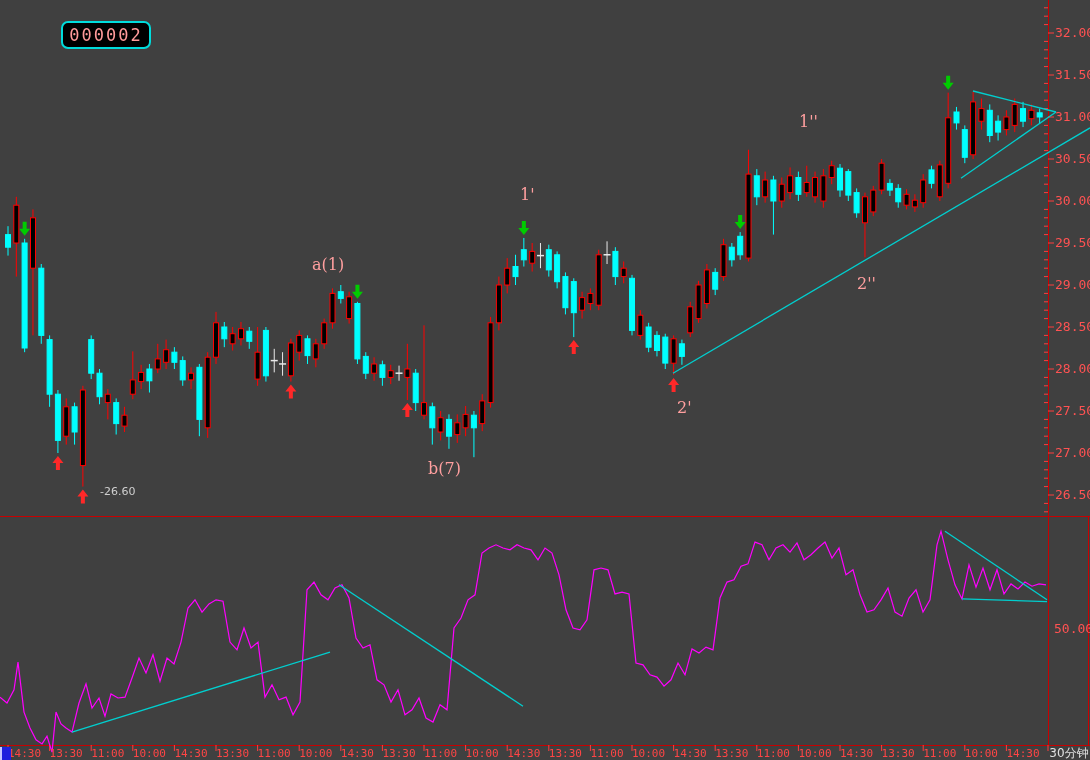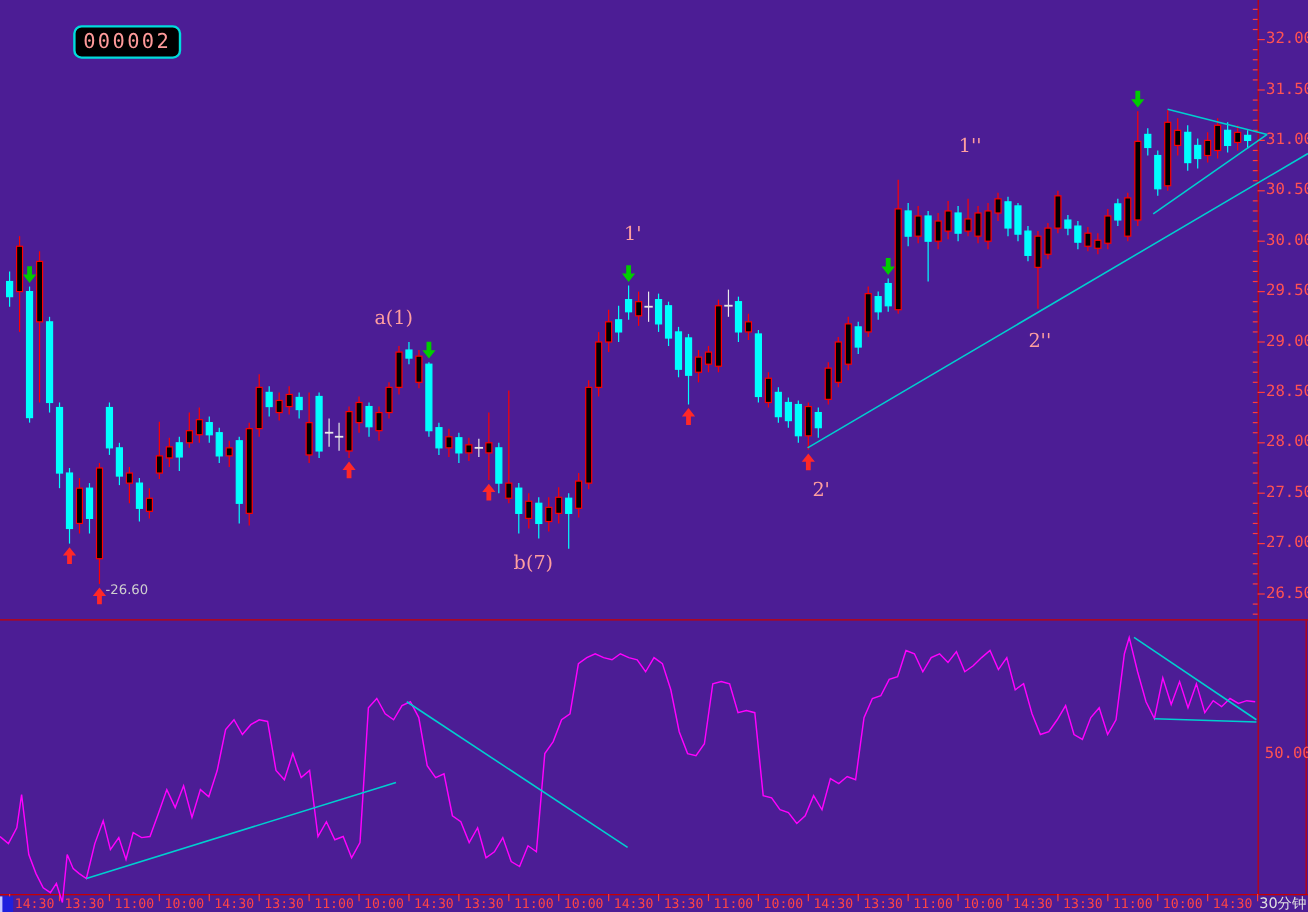--- a/index.html
+++ b/index.html
@@ -1,27 +1,27 @@
 <!DOCTYPE html>
 <html><head>
 <meta charset="utf-8">
 <style>
   html,body{margin:0;padding:0;background:#000;}
-  .screen{position:relative;width:1090px;height:760px;background:#4c1d95;overflow:hidden;
+  .screen{position:relative;width:1090px;height:760px;background:#404040;overflow:hidden;
           font-family:"DejaVu Sans Mono","Liberation Mono",monospace;}
   .screen svg{position:absolute;left:0;top:0;}
   .symbol-box{position:absolute;left:61px;top:21px;width:86px;height:24px;
               border:2px solid #00dcdc;border-radius:7px;color:#ff9a9a;
               font-size:17px;line-height:24px;text-align:center;letter-spacing:2px;
               background:#000;z-index:5;}
   .lbl{position:absolute;white-space:nowrap;z-index:4;}
   .price-lbl{color:#ff5252;font-size:13px;}
-  .time-lbl{color:#ff4545;font-size:11px;text-align:center;}
+  .time-lbl{color:#ff4545;font-size:11px;}
   .ann{font-family:"DejaVu Serif","Liberation Serif",serif;color:#ff9f9f;}
-  .low-lbl{color:#cfcfcf;font-size:11px;font-family:"DejaVu Sans","Liberation Sans",sans-serif;}
+  .low-lbl{color:#cfcfcf;font-size:11px;font-family:"DejaVu Sans","Liberation Sans",sans-serif;margin-left:12px;}
   .level-lbl{position:absolute;left:1054px;top:621px;color:#ff5252;font-size:13px;z-index:4;}
   .interval-lbl{position:absolute;left:1049px;top:745px;width:40px;color:#e0e0e0;
                 font-size:12px;text-align:center;z-index:4;
                 font-family:"DejaVu Sans","Liberation Sans",sans-serif;}
   .corner-box{position:absolute;left:0;top:747px;width:9px;height:13px;background:#2020dd;
               border-left:2px solid #c8c8ff;z-index:4;}
 </style>
 </head>
 <body>
 

